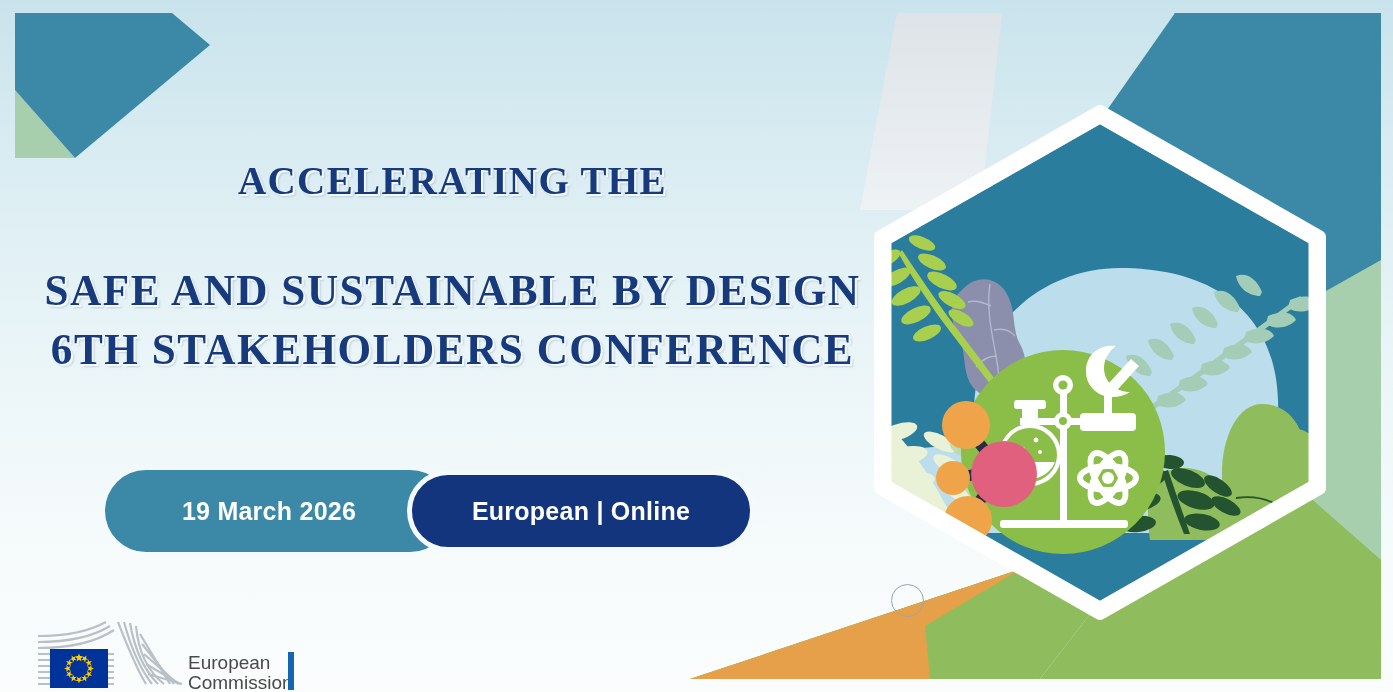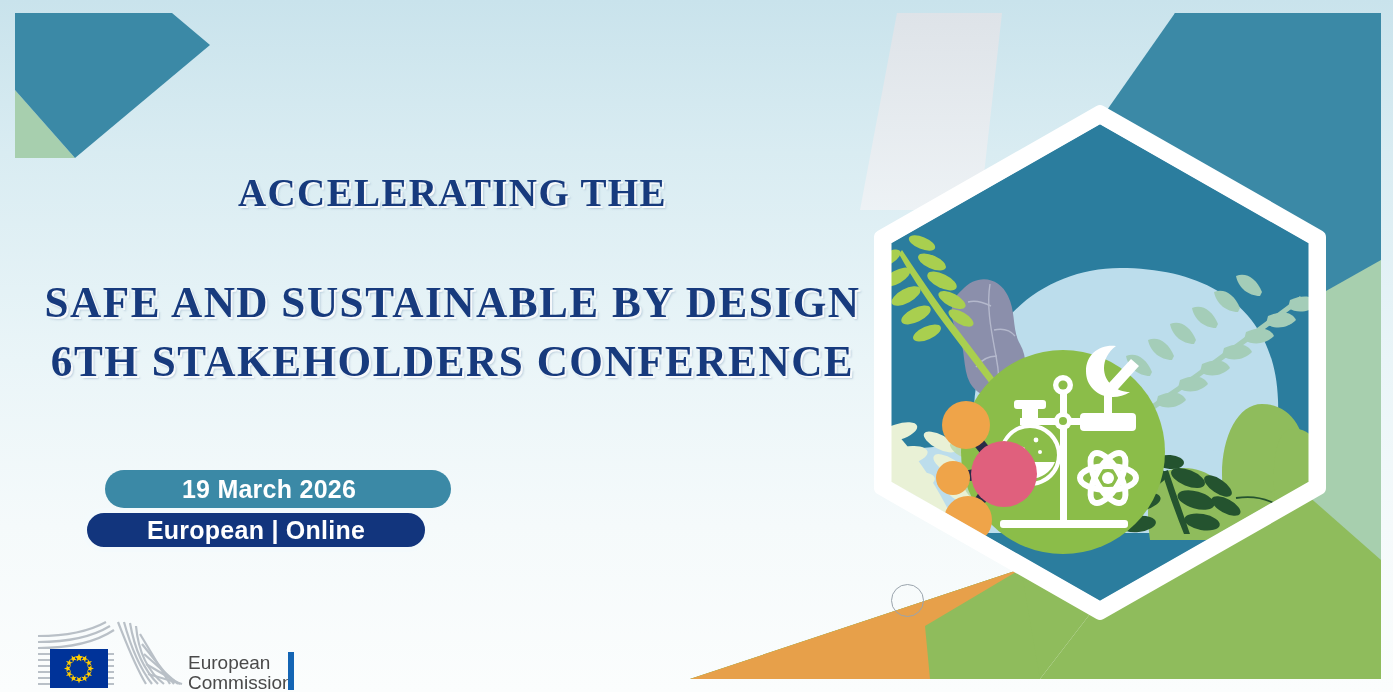--- a/index.html
+++ b/index.html
@@ -21,21 +21,20 @@
   .geo { position:absolute; inset:0; }
   .geo svg { display:block; width:1393px; height:692px; }
 
   
   .headlines {
     position:absolute;
     left:0; top:152px;
     width:905px;
     text-align:center;
     z-index:6;
-    margin-top:12px;
   }
   .h-line {
     font-family:"Liberation Serif", serif;
     font-weight:700;
     color:#173a7d;
     letter-spacing:.035em;
     text-shadow:2px 2px 0 rgba(255,255,255,.85), 3px 3px 2px rgba(120,150,180,.35);
     white-space:nowrap;
   }
   .h1a, .h1b { font-size:39px; line-height:57px; }
@@ -47,21 +46,20 @@
   }
 
   
   .pills {
     position:absolute;
     left:105px; top:470px;
     height:82px;
     z-index:7;
     display:flex;
     align-items:center;
-    flex-direction:column;
   }
   .pill {
     height:82px;
     border-radius:41px;
     display:flex;
     align-items:center;
     justify-content:center;
     font-weight:700;
     font-size:25px;
     color:#ffffff;

